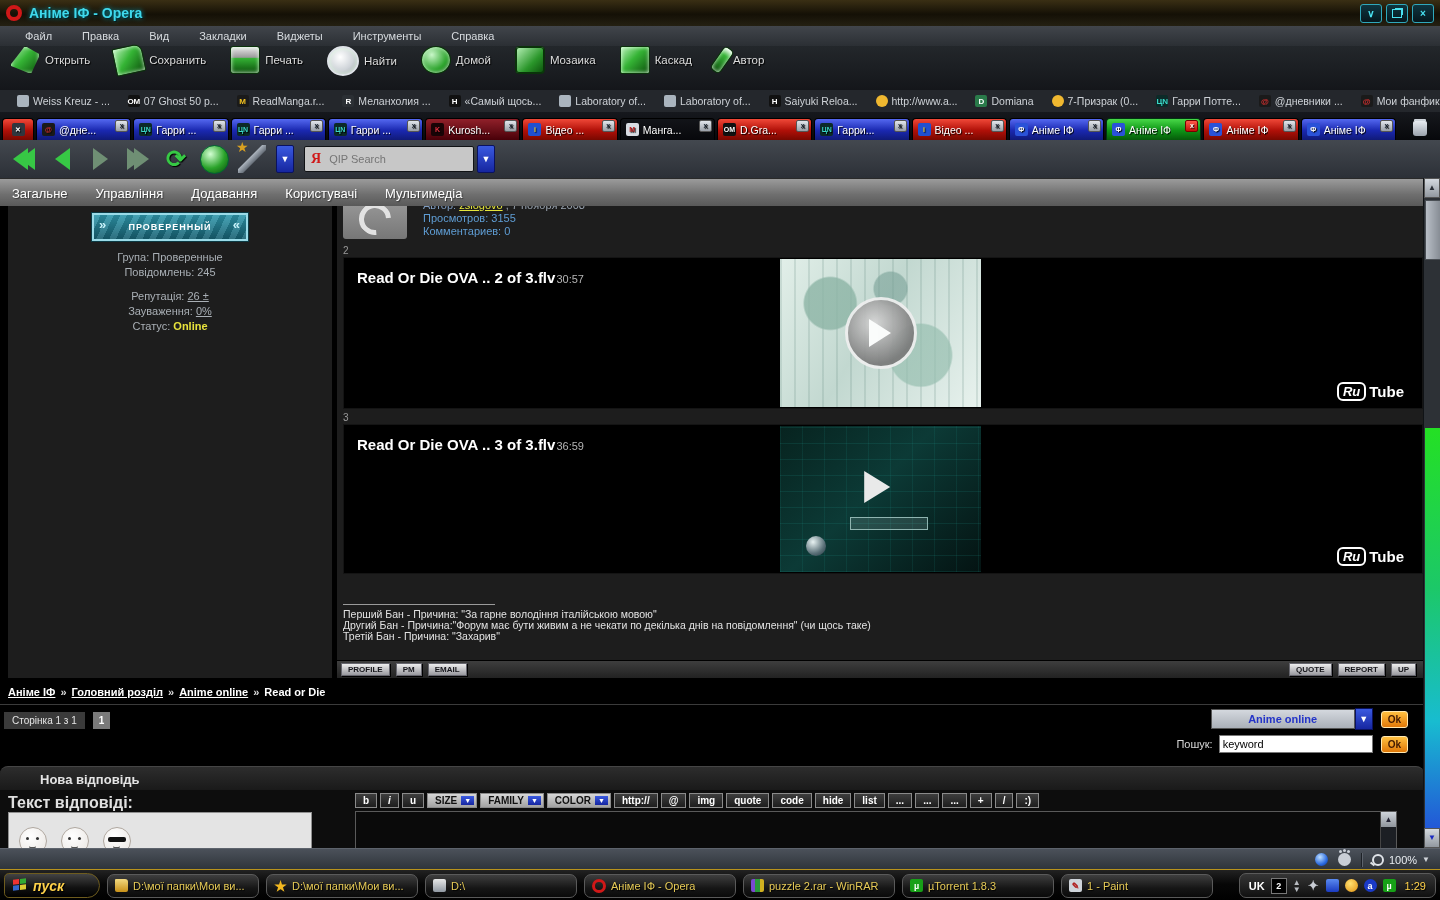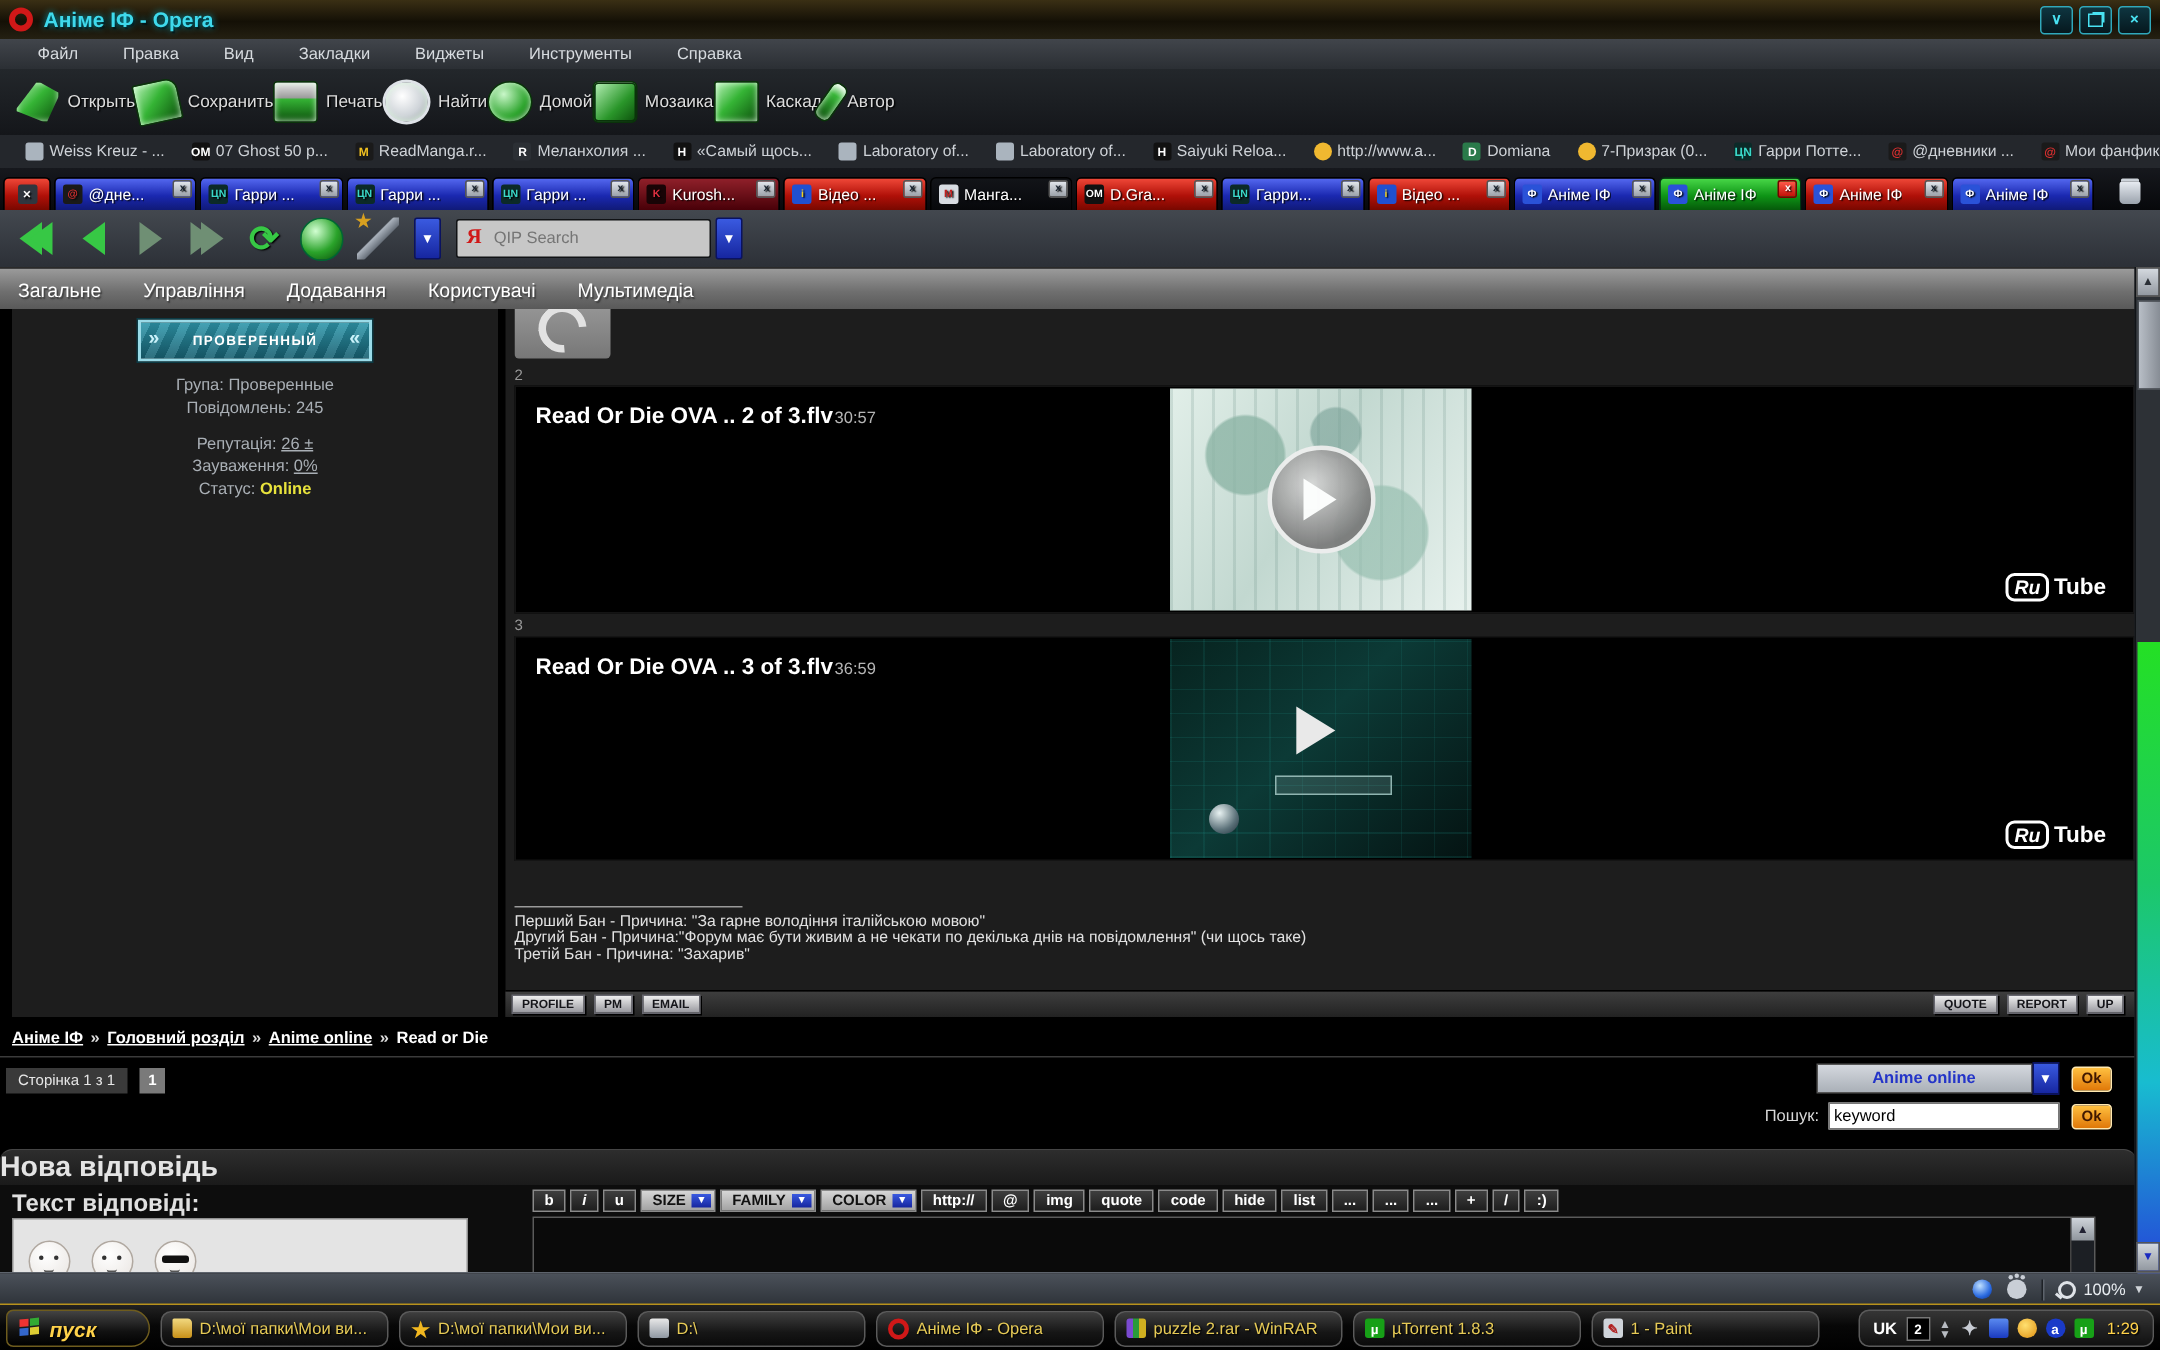--- a/index.html
+++ b/index.html
@@ -16,22 +16,22 @@
   .wbtn{width:20px;height:17px;background:linear-gradient(#0e3540,#06181e);border:1px solid #2fa8bc;
         border-radius:3px;color:#49e2f2;font-size:10px;font-weight:bold;display:flex;align-items:center;justify-content:center}
   .wbtn .rest{width:8px;height:7px;border:1px solid #49e2f2;box-shadow:2px -2px 0 -1px #49e2f2}
 
   
   #menubar{top:26px;height:20px;background:linear-gradient(#41454b,#2b2f34);display:flex;align-items:center;
            padding-left:10px;border-bottom:1px solid #111}
   .mitem{color:#d7dbdf;font-size:11px;padding:0 15px}
 
   
-  #toolbar{top:46px;height:44px;background:linear-gradient(#23272b,#14161a);display:flex;align-items:center;
-           padding-left:10px;border-bottom:1px solid #000}
+  #toolbar{top:46px;height:44px;background:linear-gradient(#23272b,#14161a);display:flex;align-items:flex-start;
+           padding-left:10px;gap:24px;border-bottom:1px solid #000}
   .tbtn{display:flex;align-items:center;gap:5px}
   .tblabel{color:#dcdcdc;font-size:11.5px;text-shadow:1px 1px 1px #000}
   .tbicon{width:28px;height:26px;background:linear-gradient(135deg,#b9f2b9,#35b435 45%,#0c4f0c);
           border:1px solid #0a330a;box-shadow:inset 0 0 4px #e4ffe4;border-radius:4px}
   .ic-open{clip-path:polygon(50% 0,100% 30%,70% 100%,0 70%)}
   .ic-save{border-radius:2px 8px 2px 2px;transform:rotate(-12deg)}
   .ic-print{border-radius:3px;background:linear-gradient(#e8e8e8,#9a9a9a 40%,#35b435 42%,#0c4f0c)}
   .ic-find{border-radius:50%;background:radial-gradient(circle at 40% 35%,#fff,#cfd4d9 55%,#8a9097);border:2px solid #dfe3e8}
   .ic-home{border-radius:50%;background:radial-gradient(circle at 35% 30%,#c9f7c9,#2aa32a 60%,#0a4a0a)}
   .ic-mosaic{background:
@@ -177,21 +177,21 @@
   .fselarr{width:16px;height:20px;background:linear-gradient(#3a5ae0,#1626a0);border:1px solid #0a1260;color:#fff;
            font-size:9px;display:flex;align-items:center;justify-content:center}
   .okbtn{margin-left:8px;background:linear-gradient(#ffc040,#e07808);border:1px solid #ffe8b0;border-radius:3px;
          color:#401800;font-size:10px;font-weight:bold;padding:2px 6px}
   .searchrow{position:absolute;right:16px;top:57px;display:flex;align-items:center;color:#d8d8d8;font-size:11px}
   .searchrow input{width:146px;height:16px;border:1px solid #777;background:#fff;font-size:11px;margin-left:6px;
                    font-family:"Liberation Sans",sans-serif;padding:0 3px}
 
   .replyhead{position:absolute;left:0;top:560px;width:1424px;height:24px;background:linear-gradient(#2d2d2d,#191919);
              border-top:1px solid #454545;border-radius:8px 8px 0 0;display:flex;align-items:center}
-  .replyhead span{color:#e4e4e4;font-weight:bold;font-size:19px}
+  .replyhead span{margin-left:40px;color:#e4e4e4;font-weight:bold;font-size:13px}
   .replybody{position:absolute;left:0;top:584px;width:1424px;height:58px;background:#0d0d0d}
   .rlabel{position:absolute;left:8px;top:4px;color:#e0e0e0;font-weight:bold;font-size:16px}
   .emobox{position:absolute;left:8px;top:22px;width:282px;height:36px;background:#e4e4e4;border:1px solid #909090;
           display:flex;align-items:flex-end;gap:14px;padding:0 10px;overflow:hidden}
   .emo{width:26px;height:26px;border-radius:50%;background:radial-gradient(circle at 40% 32%,#fff,#e8e4e0);
        border:1px solid #b0a8a0;position:relative;margin-bottom:-6px}
   .emo::before{content:"";position:absolute;left:6px;top:9px;width:3px;height:3px;border-radius:50%;background:#333;
                box-shadow:10px 0 0 #333}
   .emo::after{content:"";position:absolute;left:9px;top:15px;width:7px;height:4px;border-bottom:2px solid #555;border-radius:50%}
   .emo.cool::before{width:18px;height:5px;border-radius:2px;left:4px;box-shadow:none;background:#111}
@@ -519,20 +519,25 @@
           <div class="sbrow"><span class="sblabel">Зауваження: </span><span class="sbval link">0%</span></div>
           <div class="sbrow"><span class="sblabel">Статус: </span><span class="sbval online">Online</span></div>
         </div>
     </div>
     <div class="post">
       <div class="phead">
         <div class="phead-in">
           <div class="avatar">
               <div class="glyph"></div>
             </div>
+          <div class="pmeta">
+            <div><span>Автор: </span><a class="alink" href="#">zslogovo</a><span class="adate"> , 7 ноября 2008</span></div>
+            <div class="views">Просмотров: 3155</div>
+            <div class="views">Комментариев: 0</div>
+          </div>
         </div>
       </div>
 
       <div class="vidx">2</div>
       <div class="vbox">
         <div class="vtitle"><span>Read Or Die OVA .. 2 of 3.flv</span><span class="vtime">30:57</span></div>
         <div class="vthumb th-light">
           <div class="play-circ">
               <span class="tri3"></span>
             </div>

